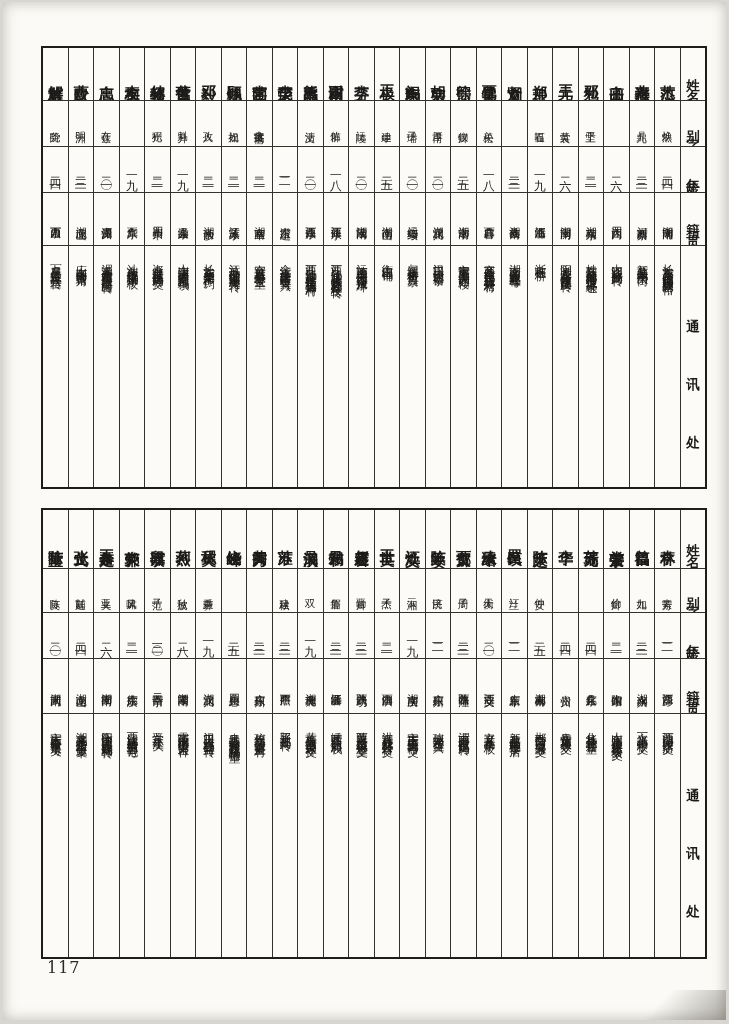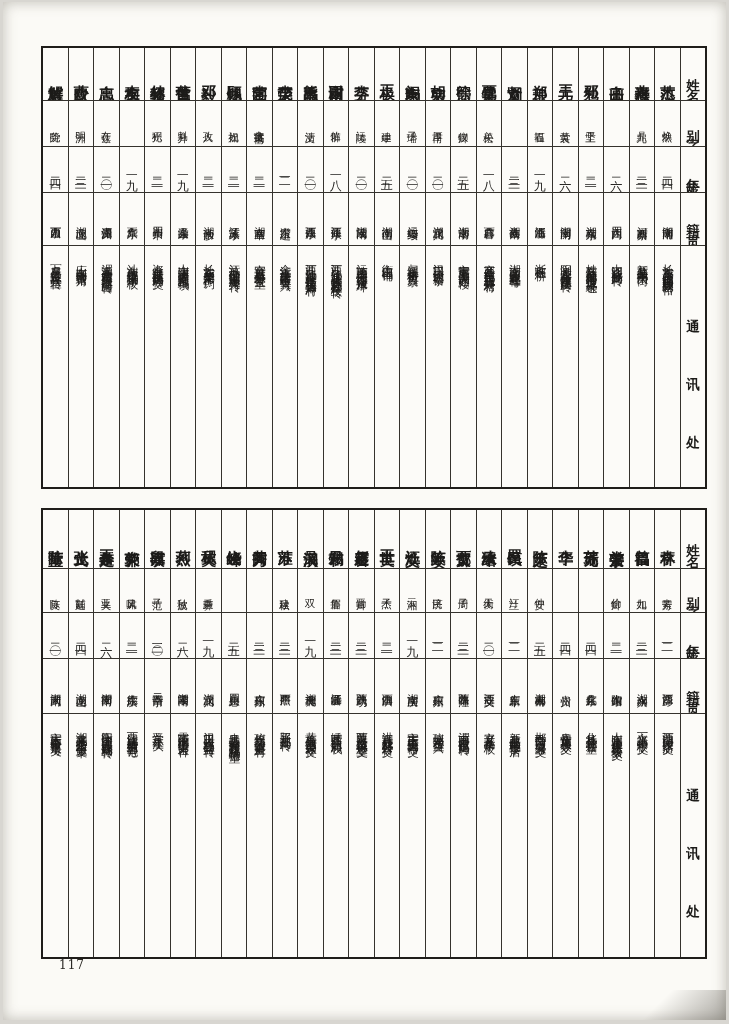--- a/index.html
+++ b/index.html
@@ -50,23 +50,22 @@
   
   .header-col .vtext{font-weight:700;}
   .header-col .name .vtext{font-size:13.5px;letter-spacing:12px;padding-top:10px;}
   .header-col .courtesy .vtext{font-size:13.5px;letter-spacing:9px;padding-top:7px;}
   .header-col .age .vtext{font-size:13.5px;letter-spacing:3px;}
   .header-col .origin .vtext{font-size:13.5px;letter-spacing:12px;padding-top:10px;}
   .header-col .address{align-items:center;padding-top:0;}
   .header-col .address .vtext{font-size:13.5px;letter-spacing:58px;padding-top:56px;}
   .page-number{
     position:absolute;left:44px;top:956px;
-    font-family:"DejaVu Serif",serif;font-size:12px;color:#2a2824;
+    font-family:"DejaVu Serif",serif;font-size:16px;color:#2a2824;
     letter-spacing:1px;
-    margin-left:12px;
   }
   .scan-smudge{position:absolute;right:0;bottom:0;width:90px;height:30px;
     background:linear-gradient(315deg,rgba(90,86,78,.5),rgba(90,86,78,0) 70%);}
 </style>
 </head>
 <body>
 
 <div class="page">
 
   <section class="dir-table t0">

